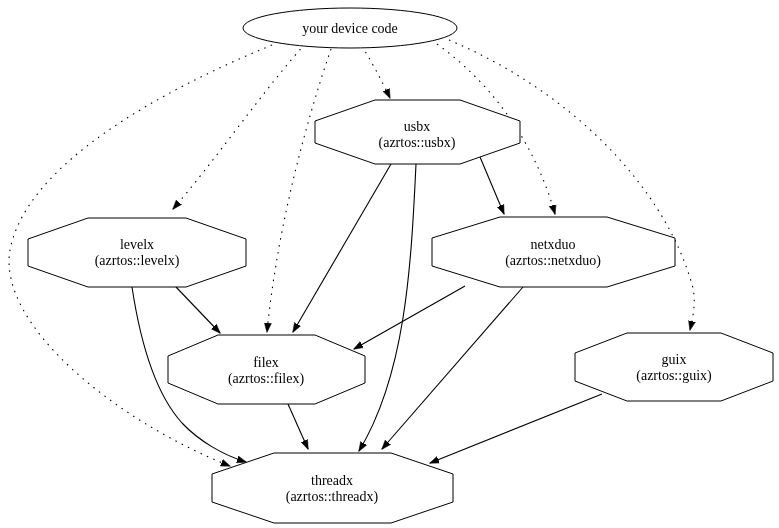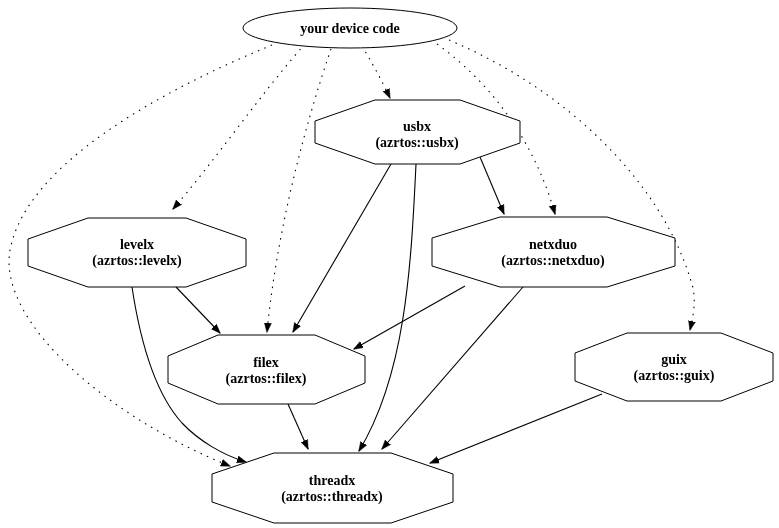--- a/index.html
+++ b/index.html
@@ -1,16 +1,16 @@
 <!DOCTYPE html>
 <html><head>
 <meta charset="utf-8">
 <style>
   html,body{margin:0;padding:0;background:#ffffff;}
-  .canvas{width:779px;height:528px;background:#ffffff;position:relative;overflow:hidden;font-weight:bold;}
+  .canvas{width:779px;height:528px;background:#ffffff;position:relative;overflow:hidden;}
   svg{display:block;}
   .node-shape{fill:#ffffff;stroke:#000000;stroke-width:1;}
   .edge{fill:none;stroke:#000000;stroke-width:1.1;}
   .edge.dotted{stroke-dasharray:1.5 5.5;}
   text{font-family:"Liberation Serif","DejaVu Serif",serif;font-size:14px;fill:#000000;text-anchor:middle;}
 </style>
 </head>
 <body>
 
 <div class="canvas">

